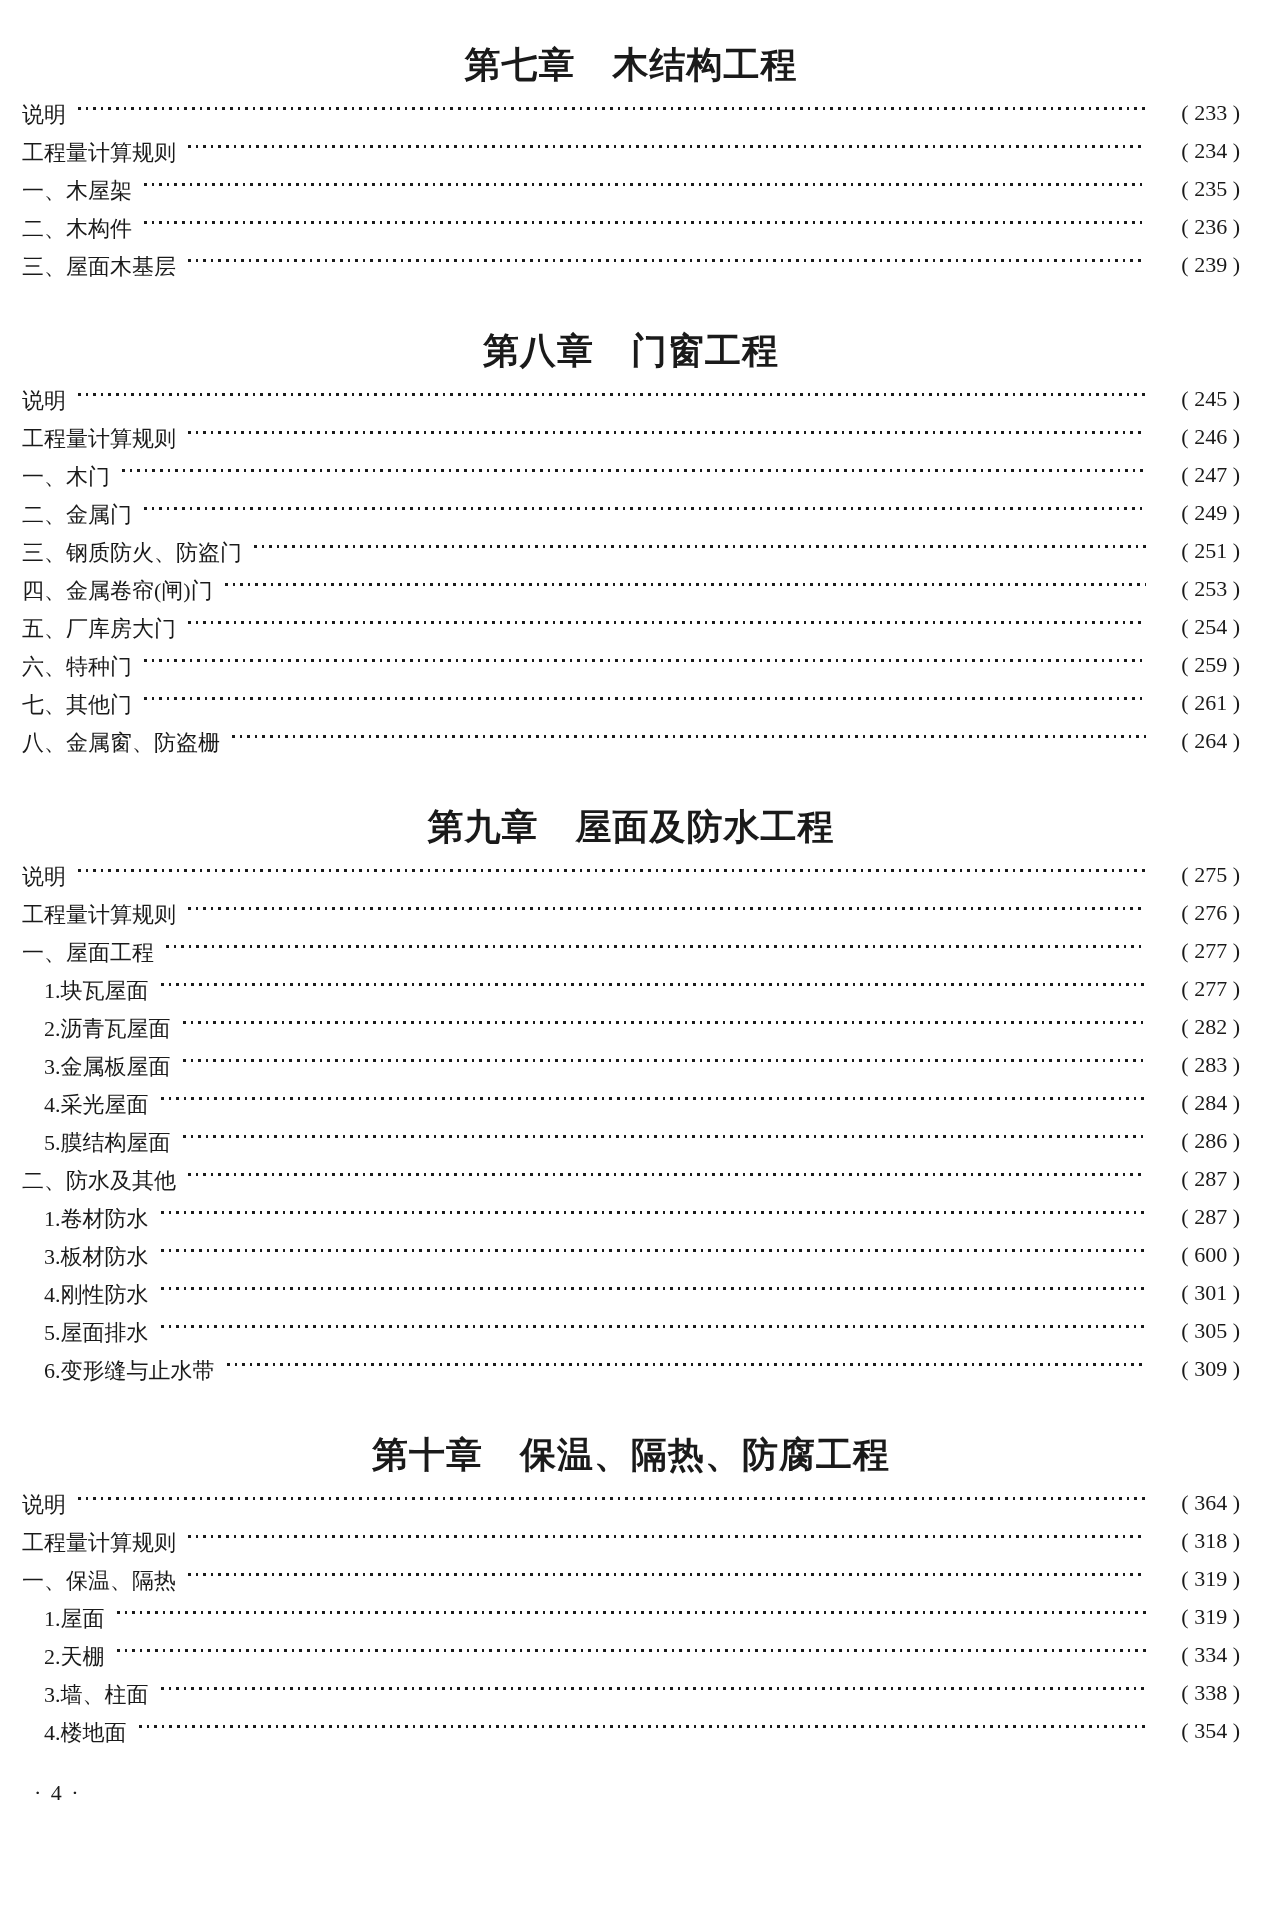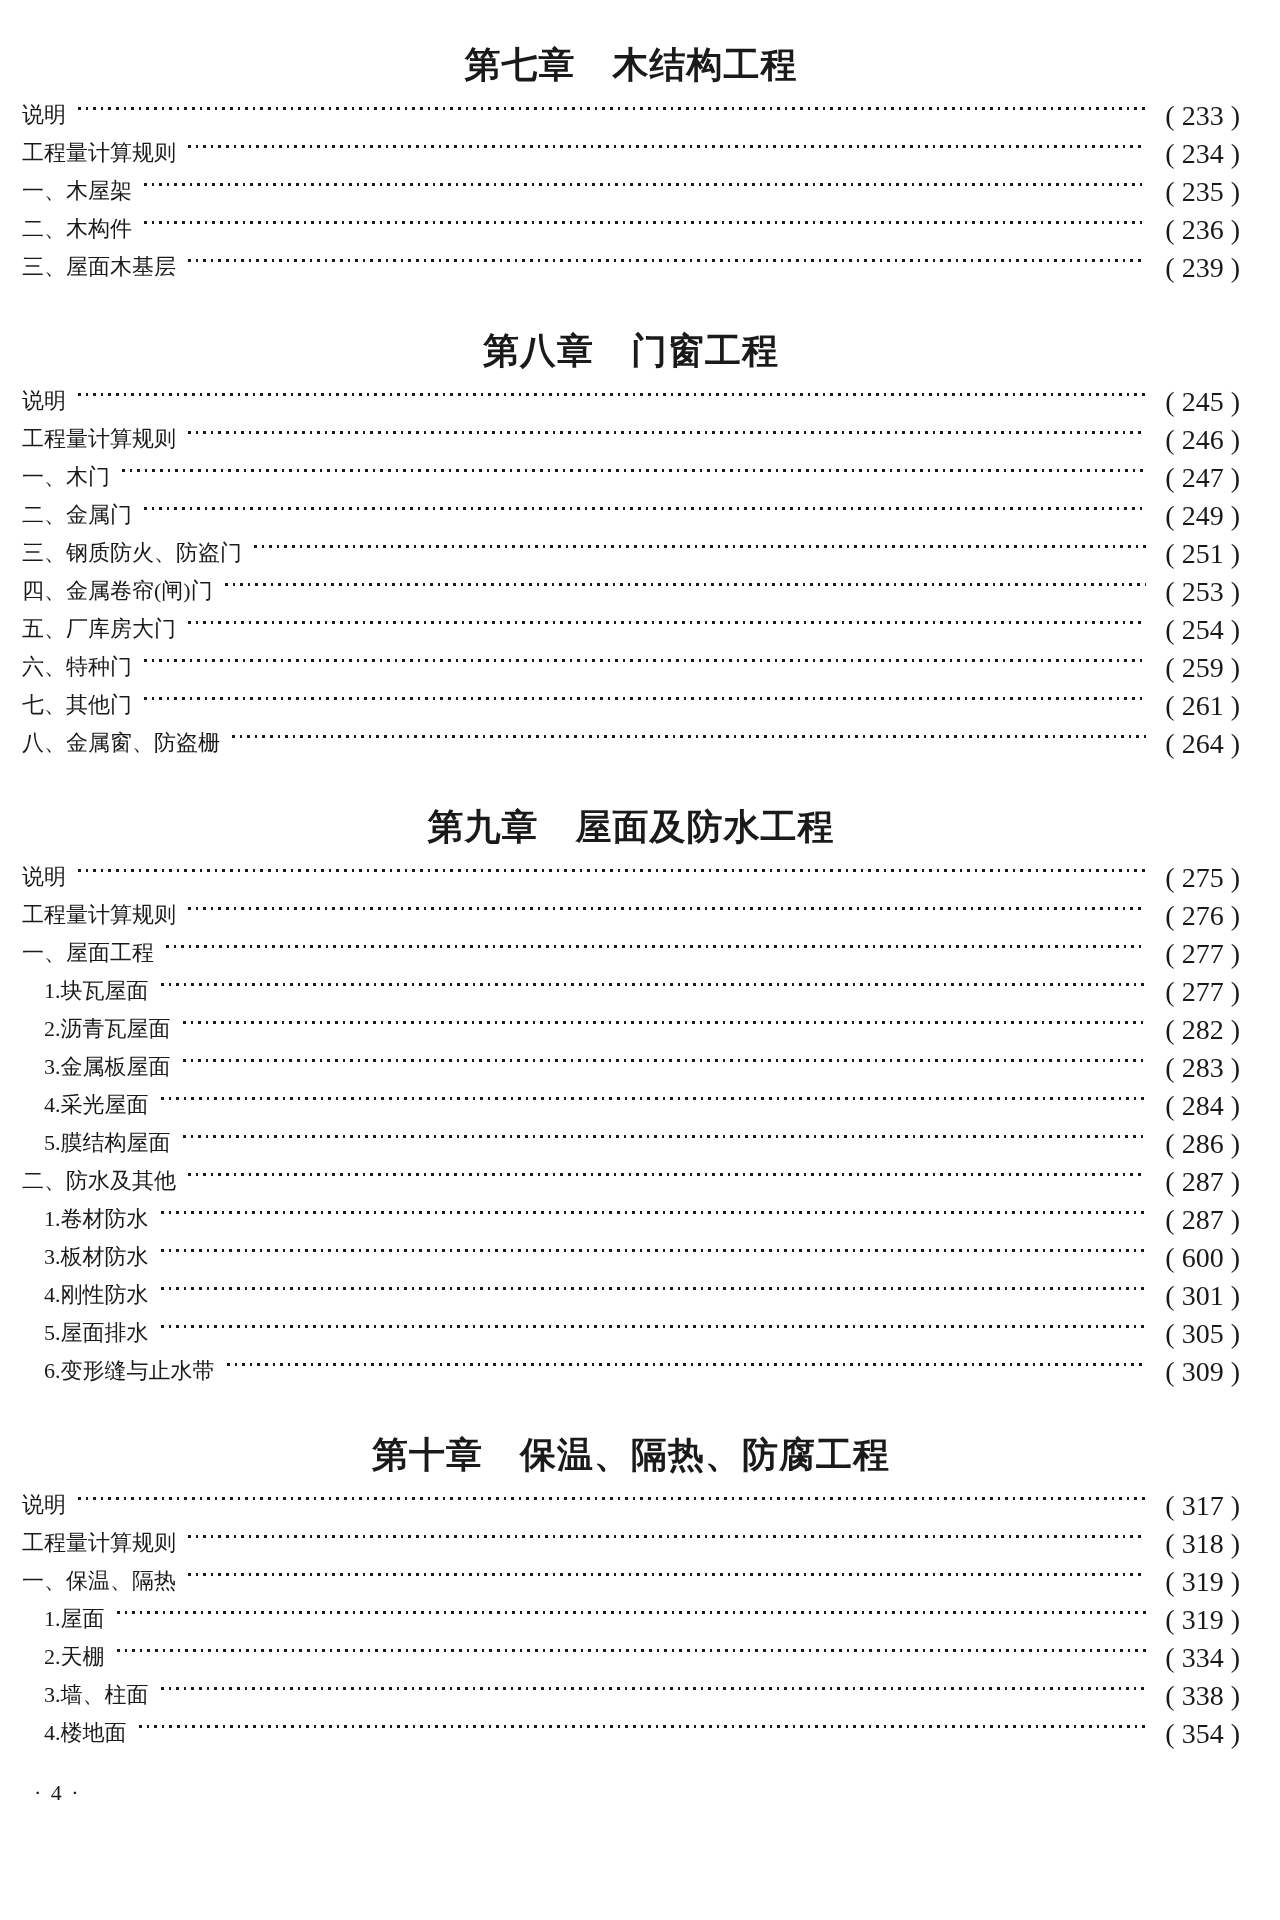--- a/index.html
+++ b/index.html
@@ -39,21 +39,21 @@
     height: 3px;
     margin: 0 10px 0 12px;
     transform: translateY(7px);
     background-image: repeating-linear-gradient(to right, #1b1b1b 0 2.6px, transparent 2.6px 7.6px);
   }
   .pg {
     flex: 0 0 auto;
     white-space: pre;
     min-width: 84px;
     text-align: right;
-    font-size: 28px;
+    font-size: 22px;
   }
   .footer {
     margin: 24px 0 0 12px;
     font-size: 22px;
     letter-spacing: 2px;
   }
 </style>
 </head>
 <body>
 
@@ -214,21 +214,21 @@
         <span class="dots"></span>
         <span class="pg">( 309 )</span>
       </div>
   </section>
 
   <section class="chapter">
     <h2 class="chapter-title">第十章　保温、隔热、防腐工程</h2>
     <div class="row">
         <span class="lbl">说明</span>
         <span class="dots"></span>
-        <span class="pg">( 317 )</span>
+        <span class="pg">( 364 )</span>
       </div>
     <div class="row">
         <span class="lbl">工程量计算规则</span>
         <span class="dots"></span>
         <span class="pg">( 318 )</span>
       </div>
     <div class="row">
         <span class="lbl">一、保温、隔热</span>
         <span class="dots"></span>
         <span class="pg">( 319 )</span>

